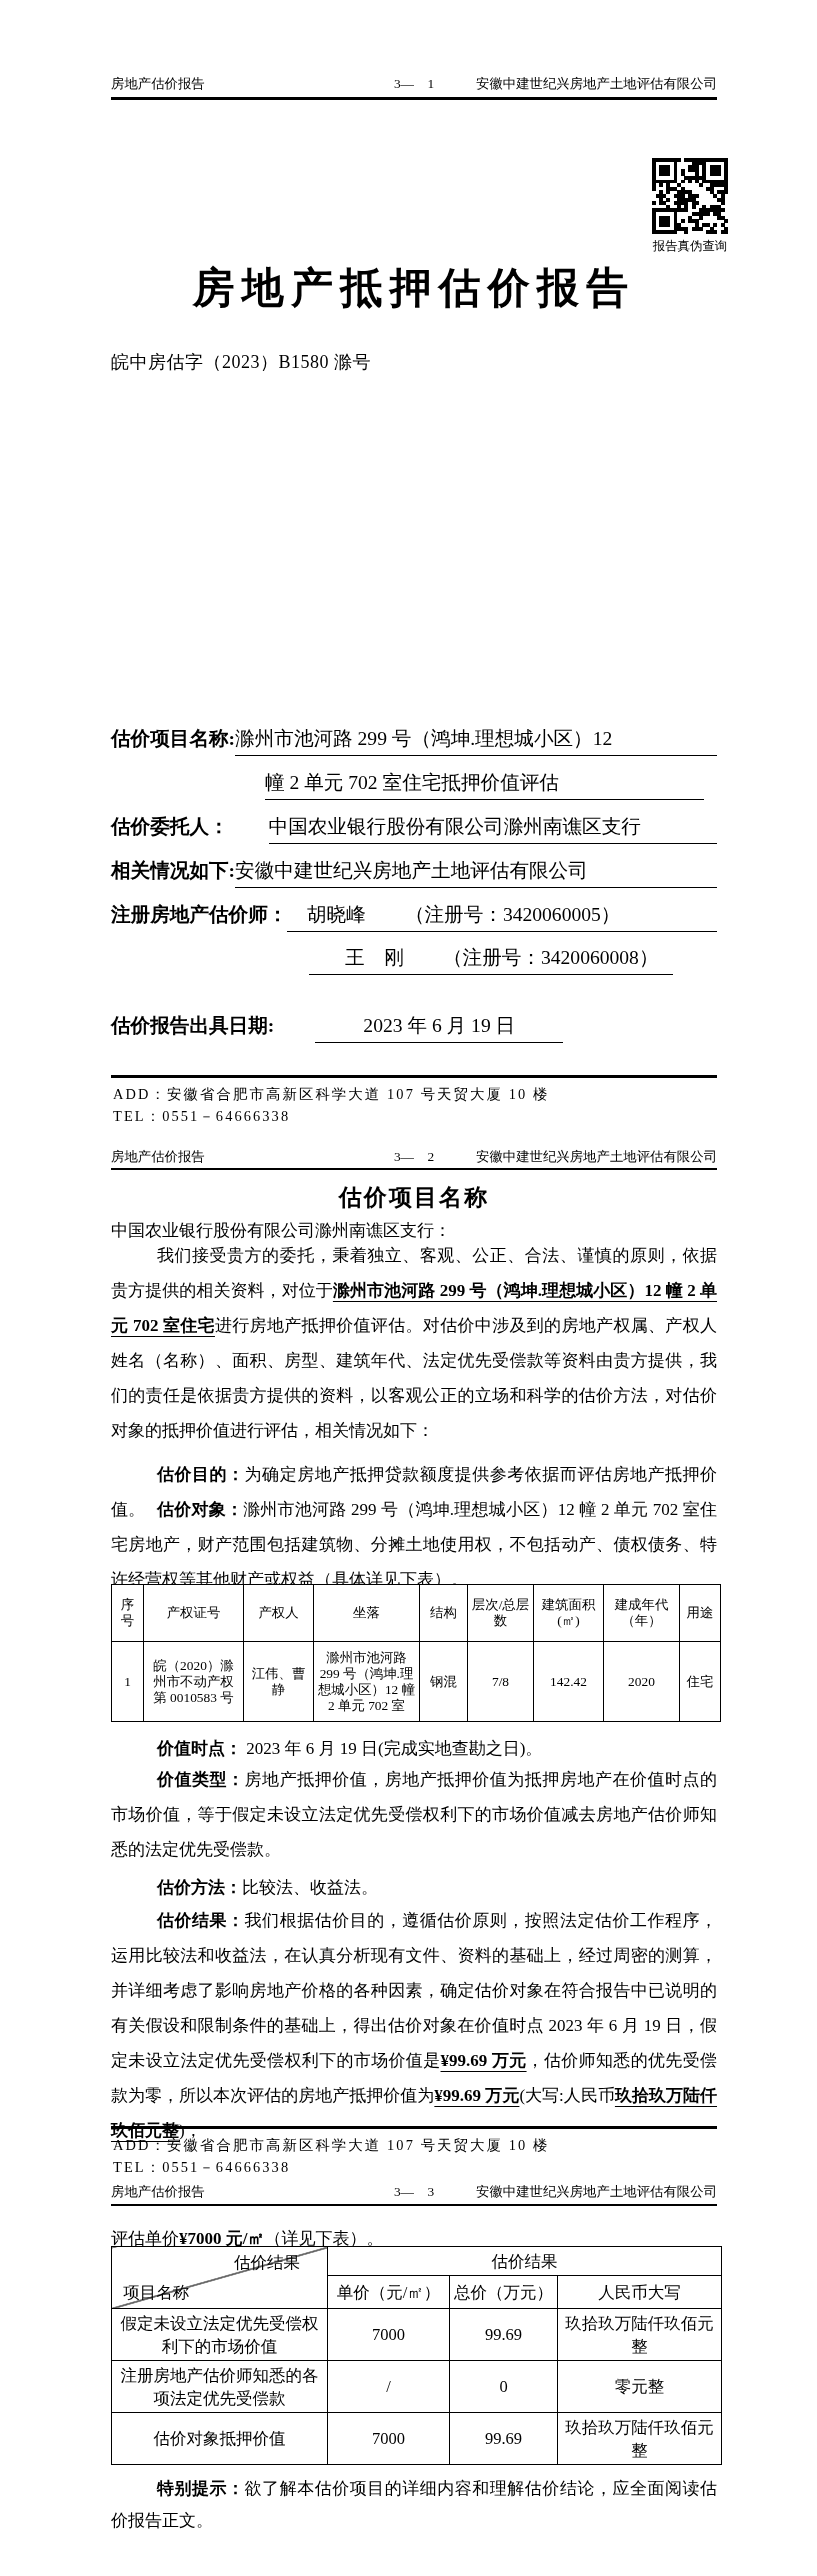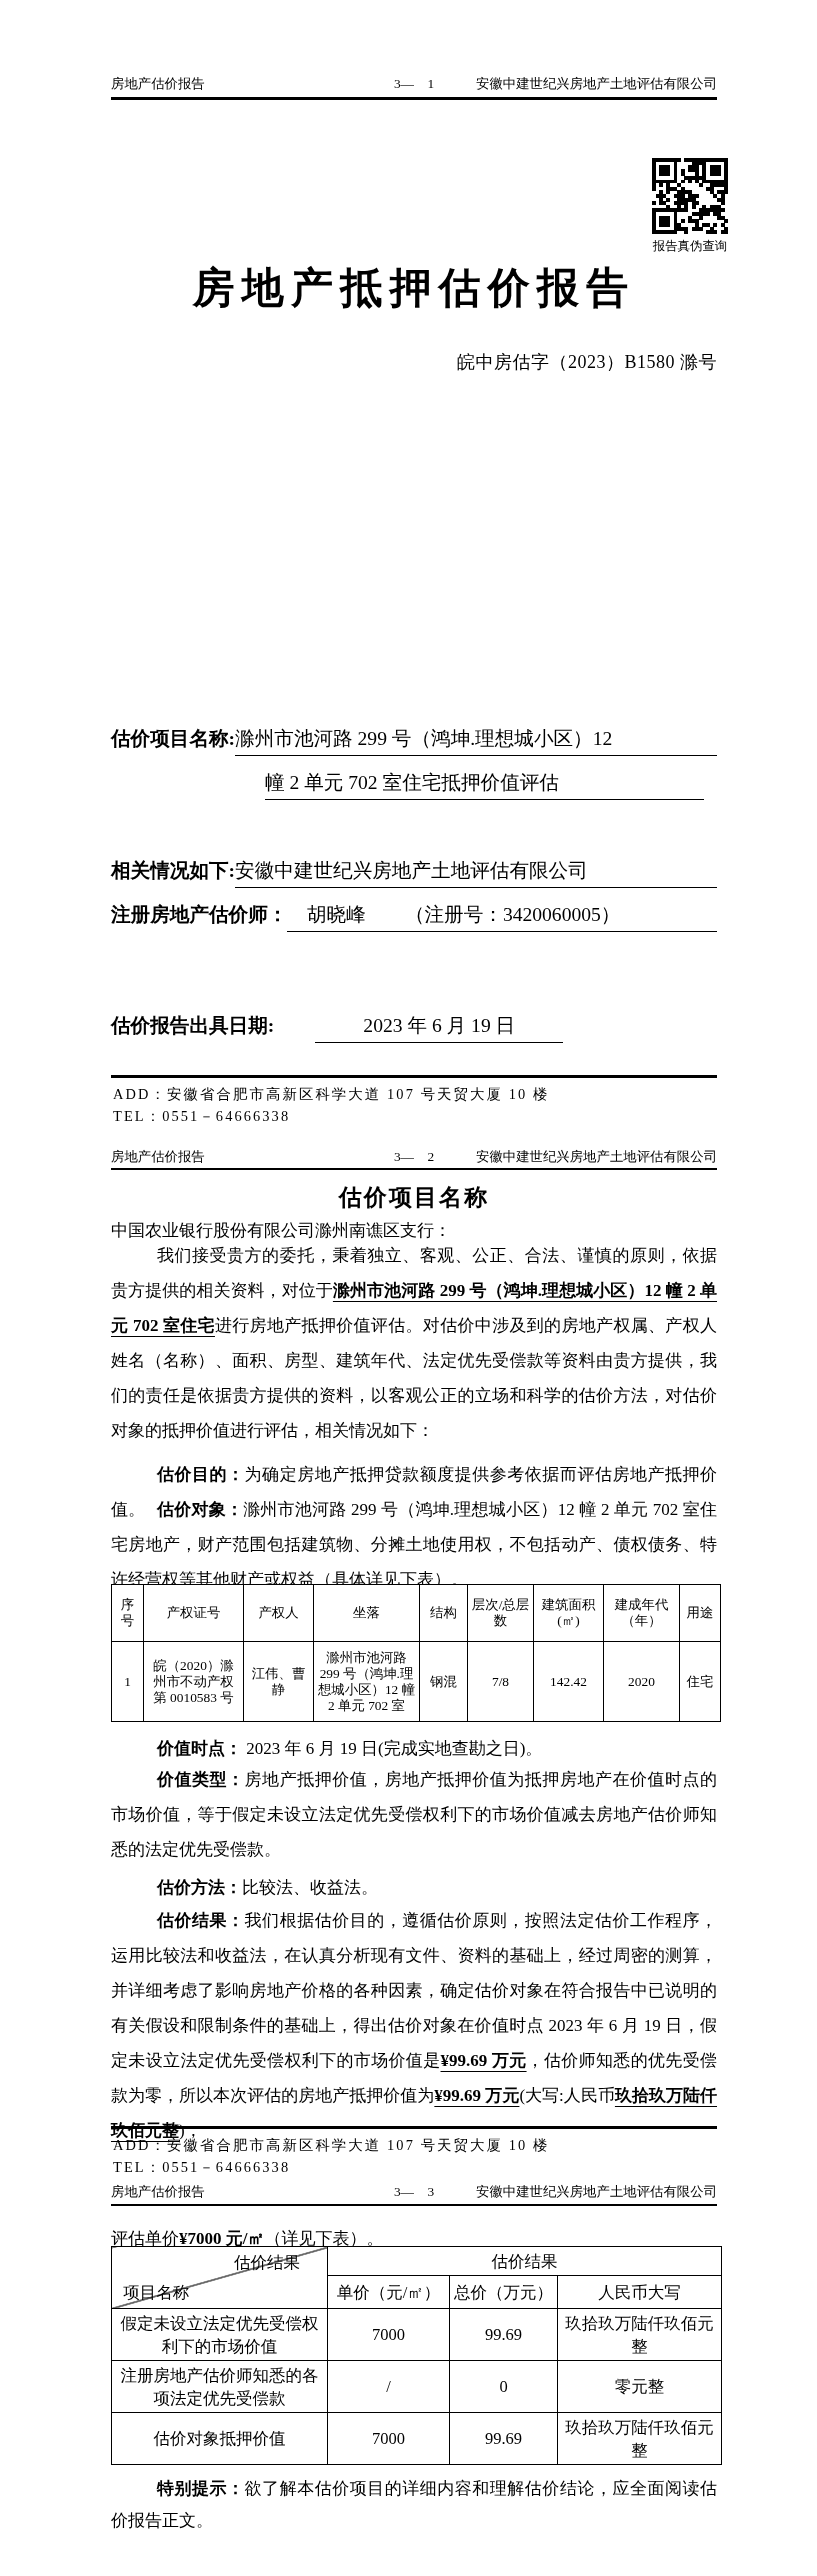--- a/index.html
+++ b/index.html
@@ -18,21 +18,21 @@
   .run-hdr .hc { flex:0 0 auto; text-align:center; }
   .run-hdr .hr { flex:1; text-align:right; }
   .rule { left:111px; width:606px; background:#000; }
   
   .qr { width:76px; height:76px; background:#fff; }
   .qr i { position:absolute; width:3.6px; height:3.6px; background:#000; }
   .qr-cap { text-align:center; font-size:12.4px; }
   
   .title { left:111px; width:606px; text-align:center; font-size:42px;
            font-weight:bold; letter-spacing:7.2px; white-space:nowrap; }
-  .docno { left:111px; width:606px; text-align:right; font-size:18px; letter-spacing:0.5px; }
+  .docno { left:111px; width:606px; text-align:left; font-size:18px; letter-spacing:0.5px; }
   .frow { left:111px; width:606px; display:flex; align-items:baseline;
           font-size:19.6px; white-space:pre; }
   .flabel { font-weight:bold; flex:0 0 auto; }
   .fval { flex:1 1 auto; border-bottom:1.5px solid #000; padding-bottom:2.6px; }
   .fval.center { text-align:center; }
   
   .foot-line { left:113px; width:598px; font-size:14.4px; letter-spacing:2.1px; white-space:pre; }
   
   .ltr-title { left:111px; width:606px; text-align:center; font-size:23px;
                font-weight:bold; letter-spacing:2.1px; }
@@ -316,27 +316,34 @@
   <h1 class="abs title" style="top:260px">房地产抵押估价报告</h1>
   <div class="abs docno" style="top:350px">皖中房估字（2023）B1580 滁号</div>
 
   <div class="abs frow" style="top:725px">
     <span class="flabel">估价项目名称:</span>
     <span class="fval">滁州市池河路 299 号（鸿坤.理想城小区）12</span>
   </div>
   <div class="abs frow" style="top:769px;left:265px;width:439px">
     <span class="fval">幢 2 单元 702 室住宅抵押价值评估</span>
   </div>
+  <div class="abs frow" style="top:813px">
+    <span class="flabel">估价委托人：</span>
+    <span class="fval" style="margin-left:40px">中国农业银行股份有限公司滁州南谯区支行</span>
+  </div>
   <div class="abs frow" style="top:857px">
     <span class="flabel">相关情况如下:</span>
     <span class="fval">安徽中建世纪兴房地产土地评估有限公司</span>
   </div>
   <div class="abs frow" style="top:901px">
     <span class="flabel">注册房地产估价师：</span>
     <span class="fval">　胡晓峰　　（注册号：3420060005）</span>
+  </div>
+  <div class="abs frow" style="top:944px;left:309px;width:364px">
+    <span class="fval" style="padding-left:36px">王　刚　　（注册号：3420060008）</span>
   </div>
   <div class="abs frow" style="top:1012px">
     <span class="flabel">估价报告出具日期:</span>
     <span class="fval center" style="margin-left:41px;flex:0 0 248px">2023 年 6 月 19 日</span>
   </div>
 
   <div class="abs rule" style="top:1075px;height:3.1px"></div>
   <div class="abs foot-line" style="top:1085px">ADD：安徽省合肥市高新区科学大道 107 号天贸大厦 10 楼</div>
   <div class="abs foot-line" style="top:1107px">TEL：0551－64666338</div>
 

